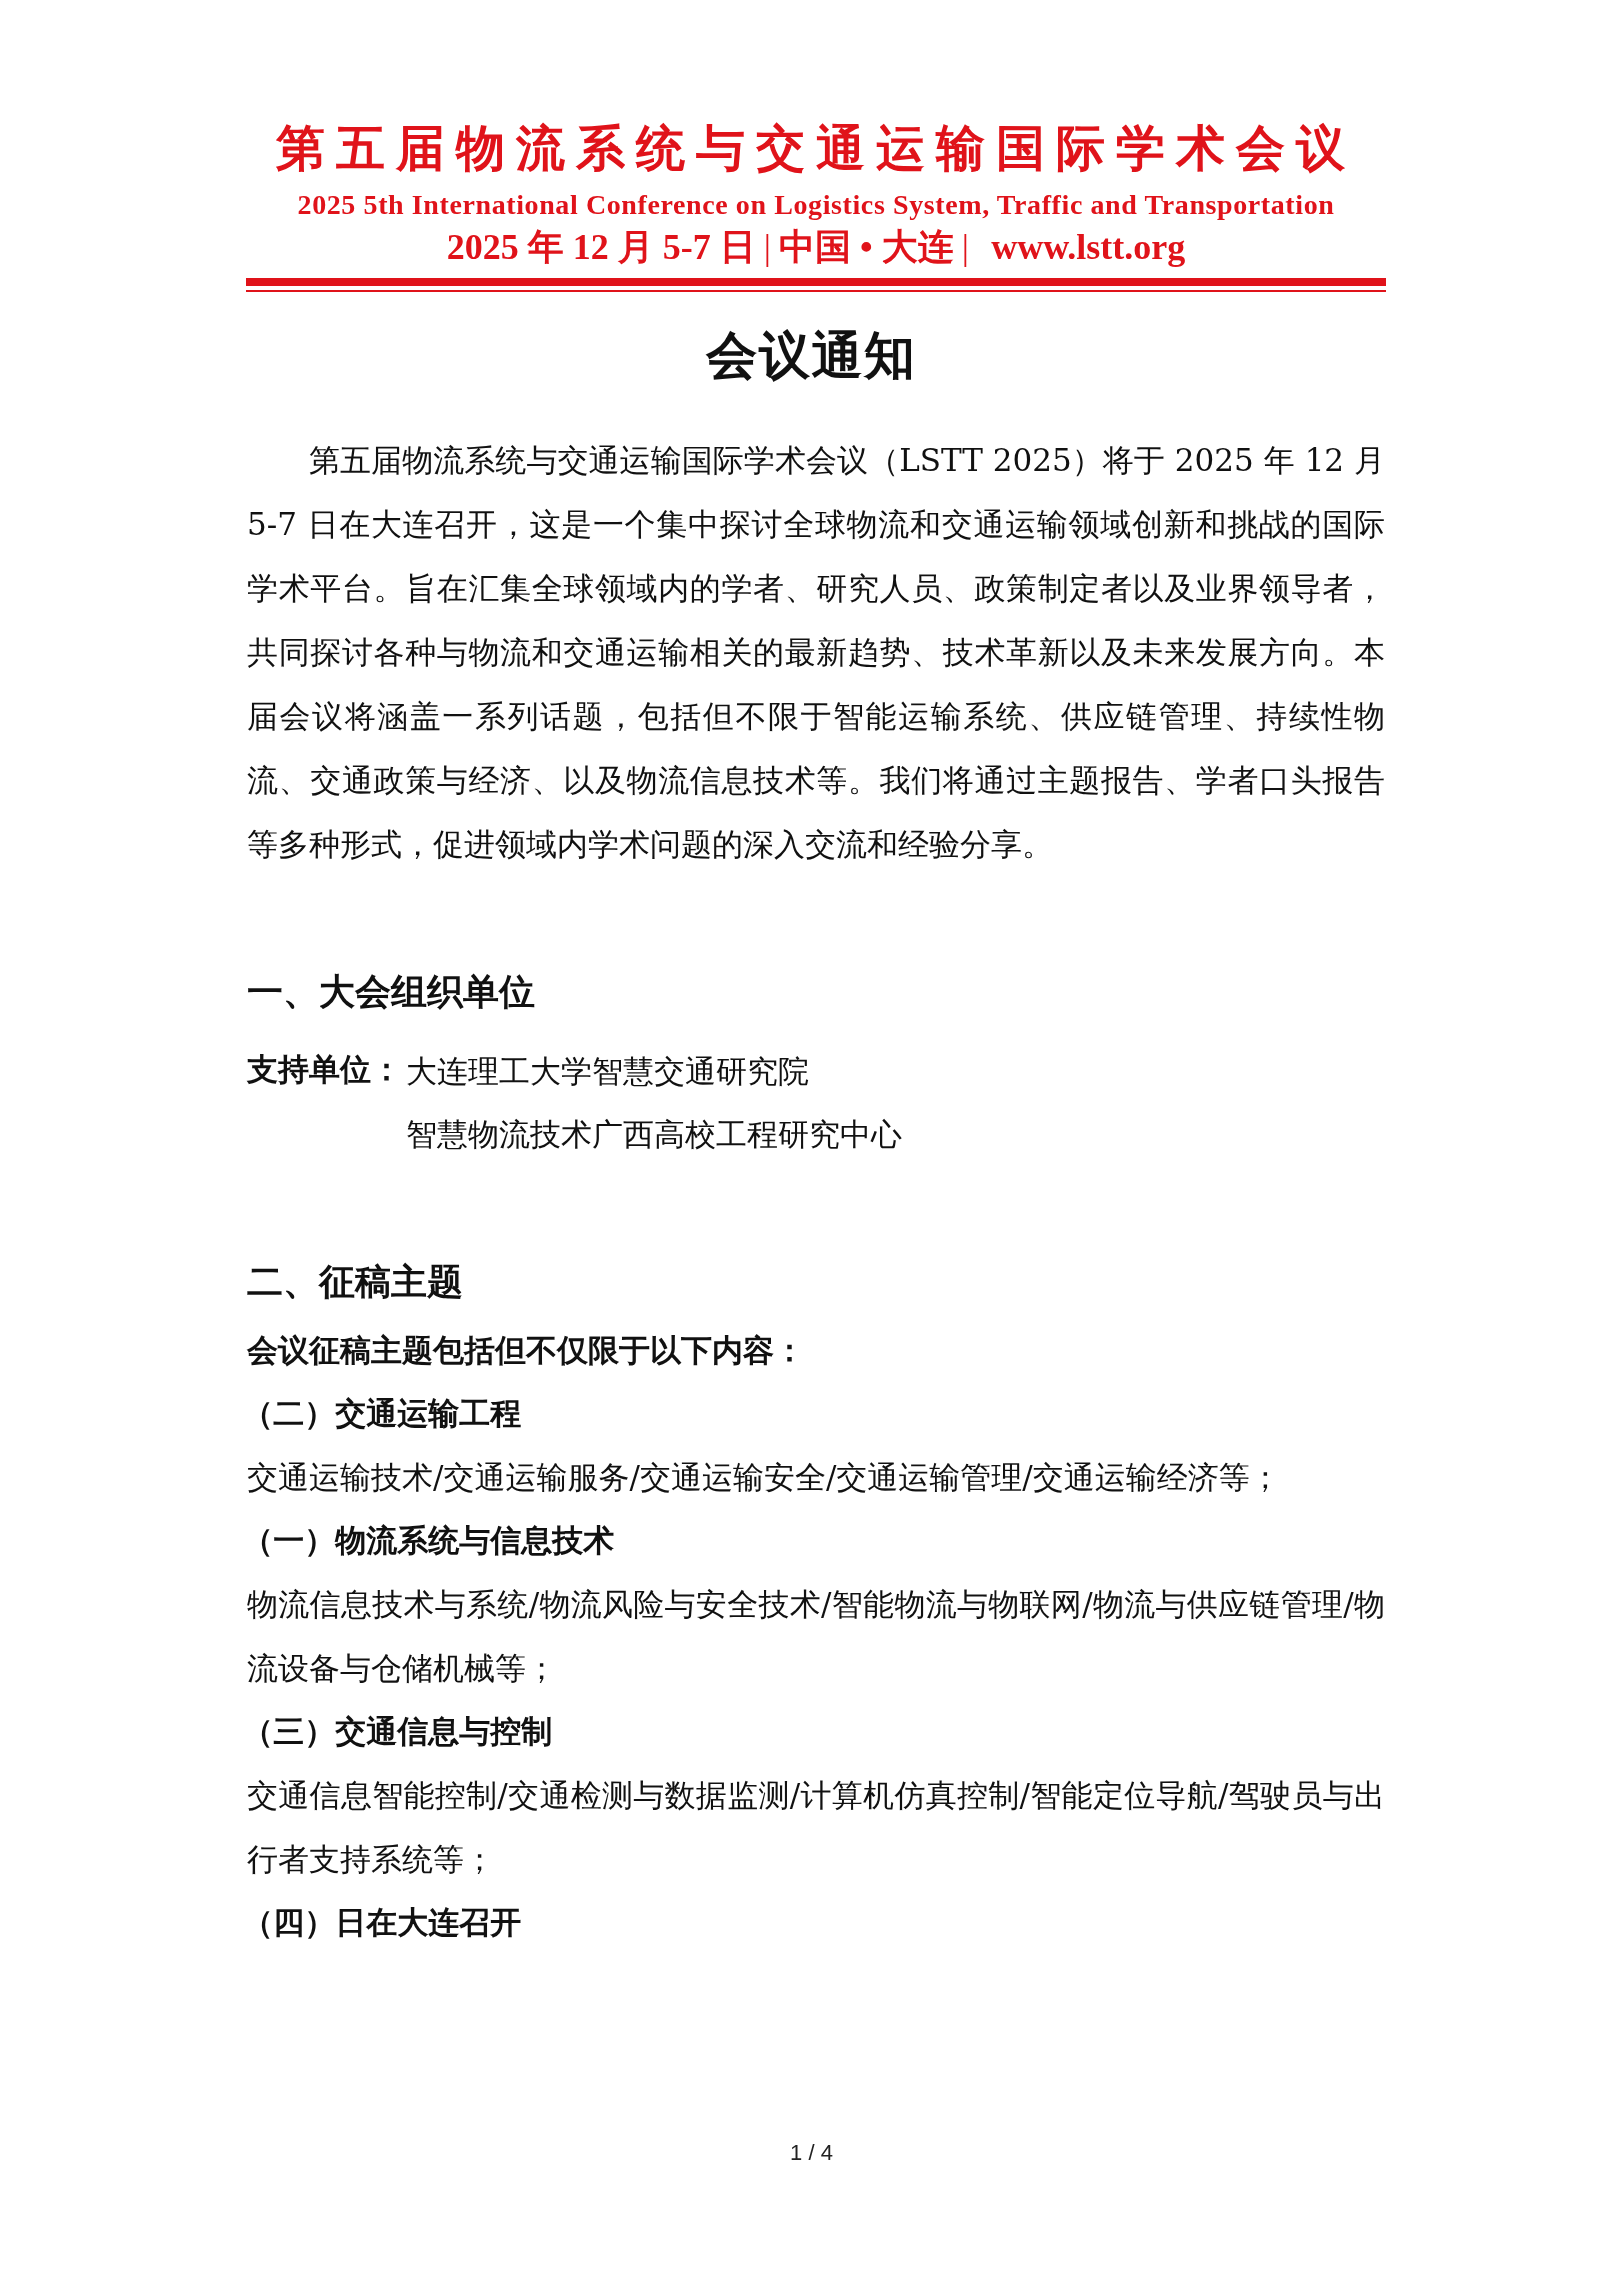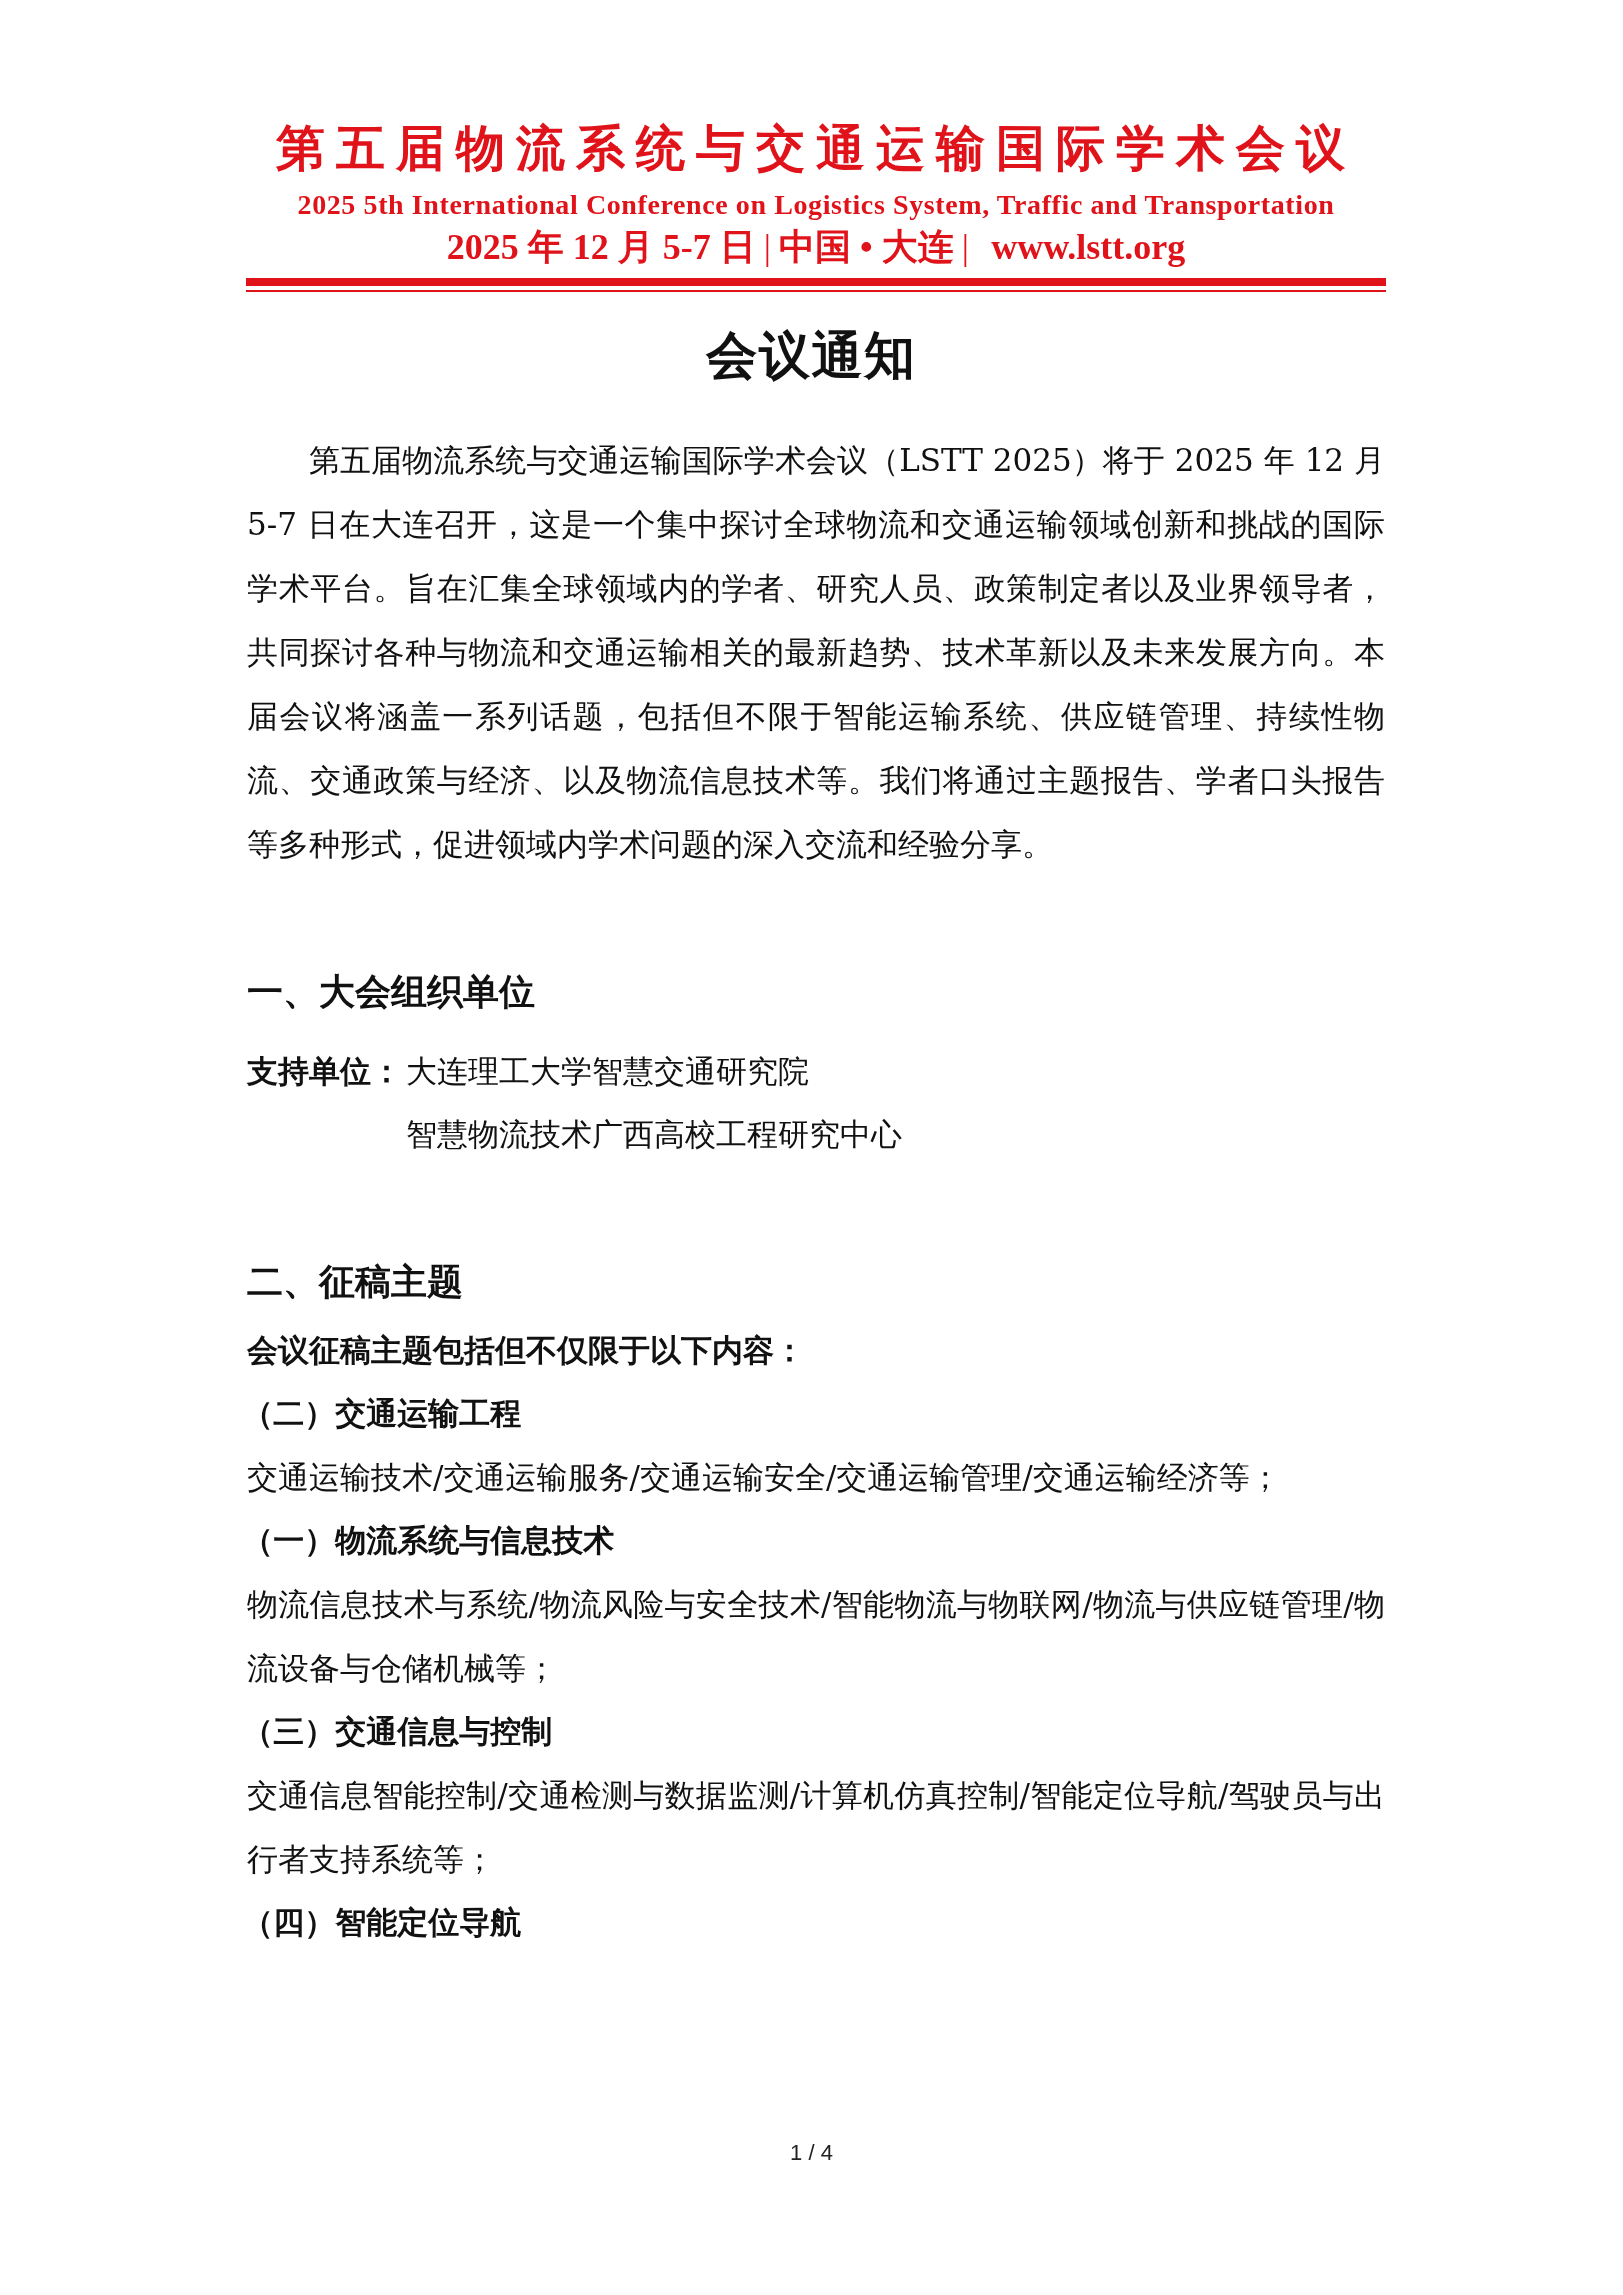--- a/index.html
+++ b/index.html
@@ -17,21 +17,21 @@
   .rule.thin { top: 290px; height: 2.4px; }
 
   .doc-title { position: absolute; left: 0; width: 1623px; top: 320px; text-align: center; font-family: "DejaVu Sans", sans-serif; font-weight: bold; font-size: 51px; line-height: 71px; letter-spacing: 1.6px; }
 
   .content { position: absolute; left: 247px; width: 1138px; top: 428px; font-family: "DejaVu Serif", serif; font-size: 31px; }
   .para { line-height: 64px; text-indent: 62px; text-align: justify; margin: 0; }
 
   .sec-h { font-family: "DejaVu Sans", sans-serif; font-weight: bold; font-size: 36px; line-height: 48px; margin: 0; }
   .sec1-h { margin-top: 92px; }
   .org-row { display: flex; margin-top: 24px; line-height: 63px; }
-  .org-label { font-family: Liberation Sans, sans-serif; font-weight: bold; width: 159px; flex: none; }
+  .org-label { font-family: Liberation Mono, monospace; font-weight: bold; width: 159px; flex: none; }
   .org-list div { line-height: 63px; }
 
   .sec2-h { margin-top: 92px; }
   .intro { font-family: "DejaVu Sans", sans-serif; font-weight: bold; line-height: 63px; margin-top: 12.7px; }
   .topic-h { font-family: "DejaVu Sans", sans-serif; font-weight: bold; line-height: 63px; margin-left: -4.8px; }
   .topic-body { line-height: 64px; text-align: justify; }
 
   .page-num { position: absolute; left: 0; width: 1623px; top: 2140px; text-align: center; font-family: "Liberation Sans", "DejaVu Sans", sans-serif; font-size: 22px; color: #222; }
 </style>
 </head>
@@ -70,18 +70,18 @@
   </div>
   <div>
     <div class="topic-h">（一）物流系统与信息技术</div>
     <div class="topic-body">物流信息技术与系统/物流风险与安全技术/智能物流与物联网/物流与供应链管理/物流设备与仓储机械等；</div>
   </div>
   <div>
     <div class="topic-h">（三）交通信息与控制</div>
     <div class="topic-body">交通信息智能控制/交通检测与数据监测/计算机仿真控制/智能定位导航/驾驶员与出行者支持系统等；</div>
   </div>
   <div>
-    <div class="topic-h">（四）智能定位导航</div>
+    <div class="topic-h">（四）日在大连召开</div>
   </div>
 </div>
 
 <div class="page-num">1 / 4</div>
 
 
 </body></html>

